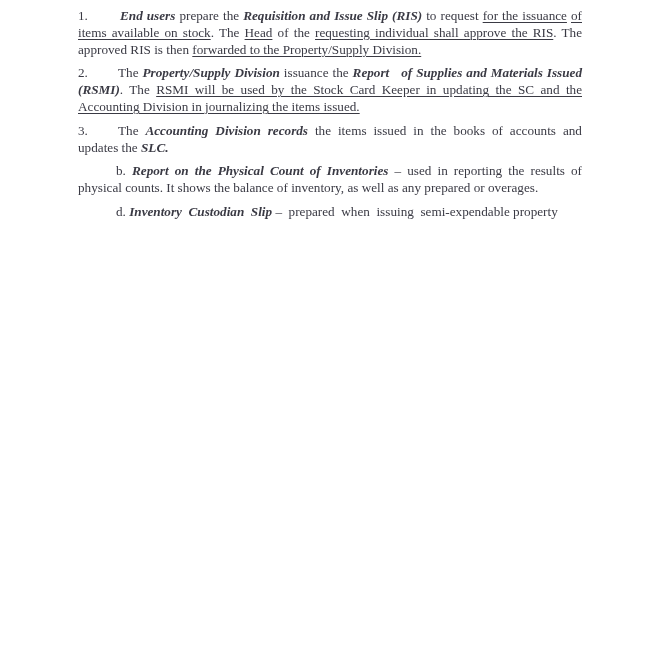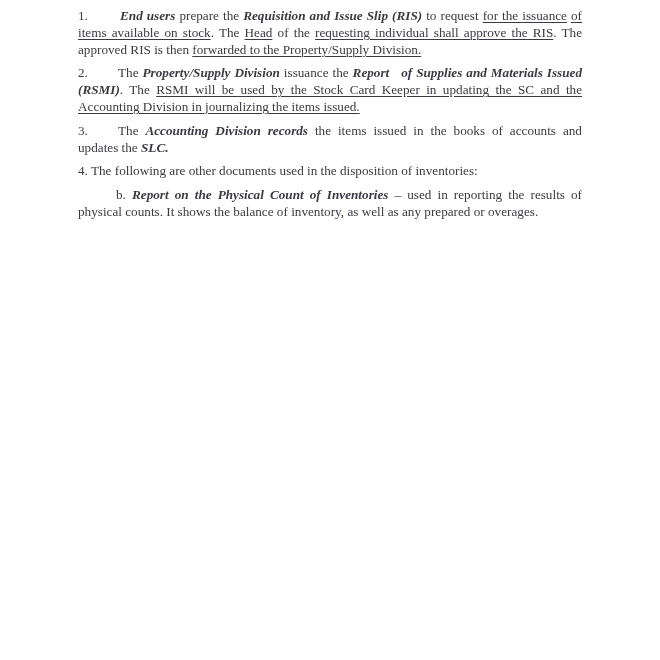--- a/index.html
+++ b/index.html
@@ -26,22 +26,24 @@
   </p>
 
   <p class="para">
     <span class="num">2.</span><span>The </span><span class="bi">Property/Supply Division</span><span> issuance the </span><span class="bi" style="white-space:pre-wrap">Report   of Supplies and Materials Issued (RSMI)</span><span>. The </span><span class="u">RSMI will be used by the Stock Card Keeper in updating the SC and the Accounting Division in journalizing the items issued.</span>
   </p>
 
   <p class="para">
     <span class="num">3.</span><span>The </span><span class="bi">Accounting Division records</span><span> the items issued in the books of accounts and updates the </span><span class="bi">SLC.</span>
   </p>
 
-  <p class="para">4. The following are other documents used in the disposition of inventories:</p>
 
 
   <p class="para">
     <span class="indent"></span><span>b.</span> <span class="bi">Report on the Physical Count of Inventories</span><span> – used in reporting the results of physical counts. It shows the balance of inventory, as well as any prepared or overages.</span>
   </p>
 
 
+  <p class="para">
+    <span class="indent"></span><span>d.</span> <span class="bi" style="white-space:pre-wrap">Inventory  Custodian  Slip</span><span style="white-space:pre-wrap"> –  prepared  when  issuing  semi-expendable property</span>
+  </p>
 
 </div>
 
 </body></html>

